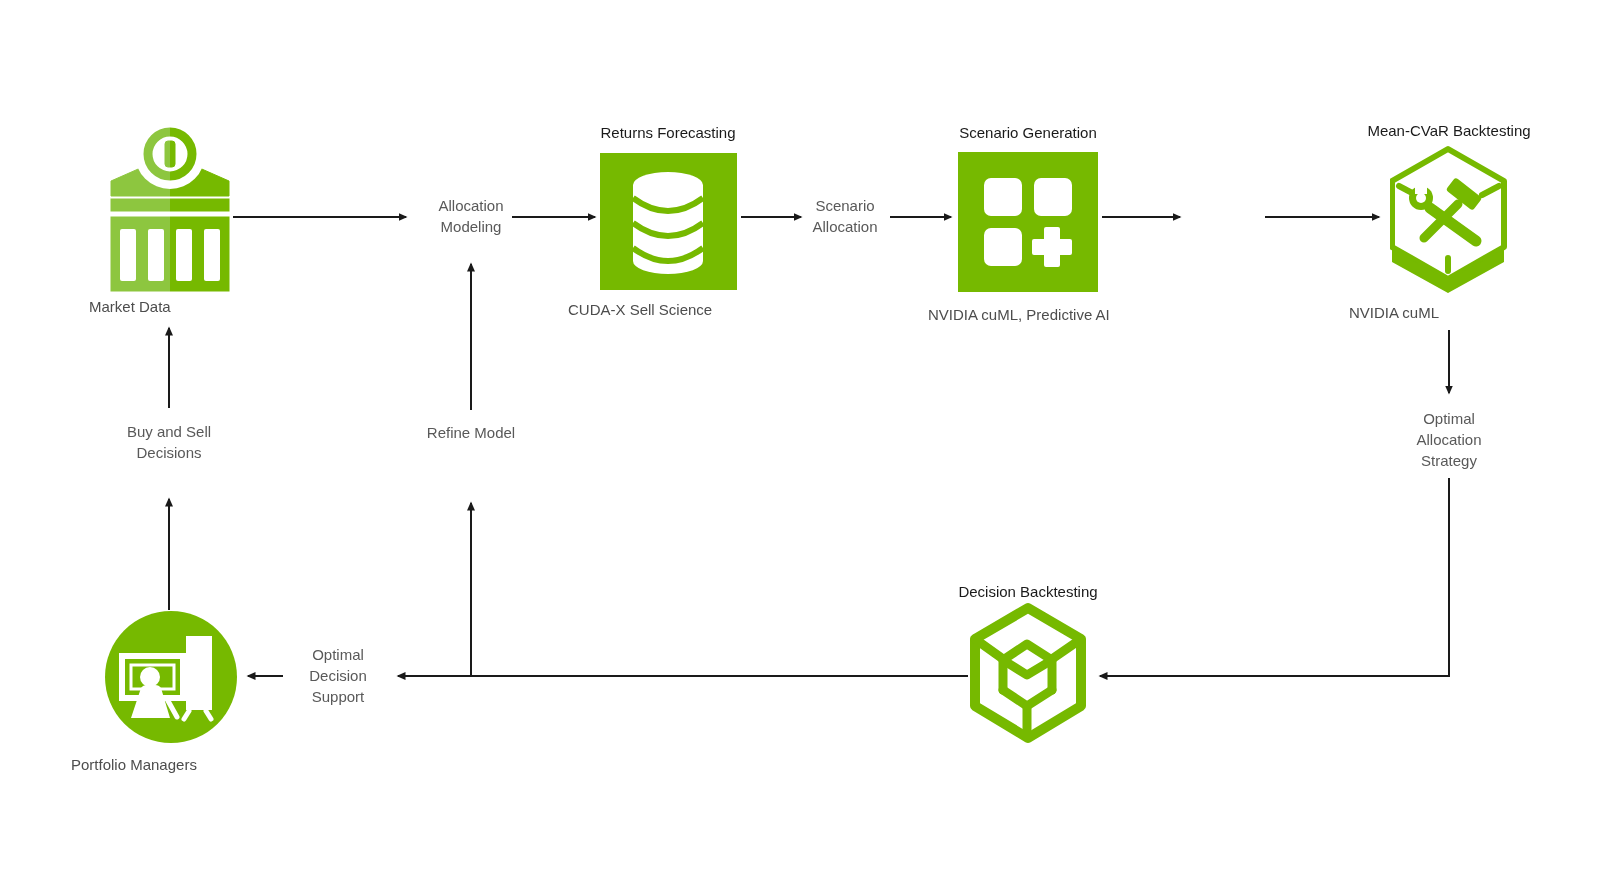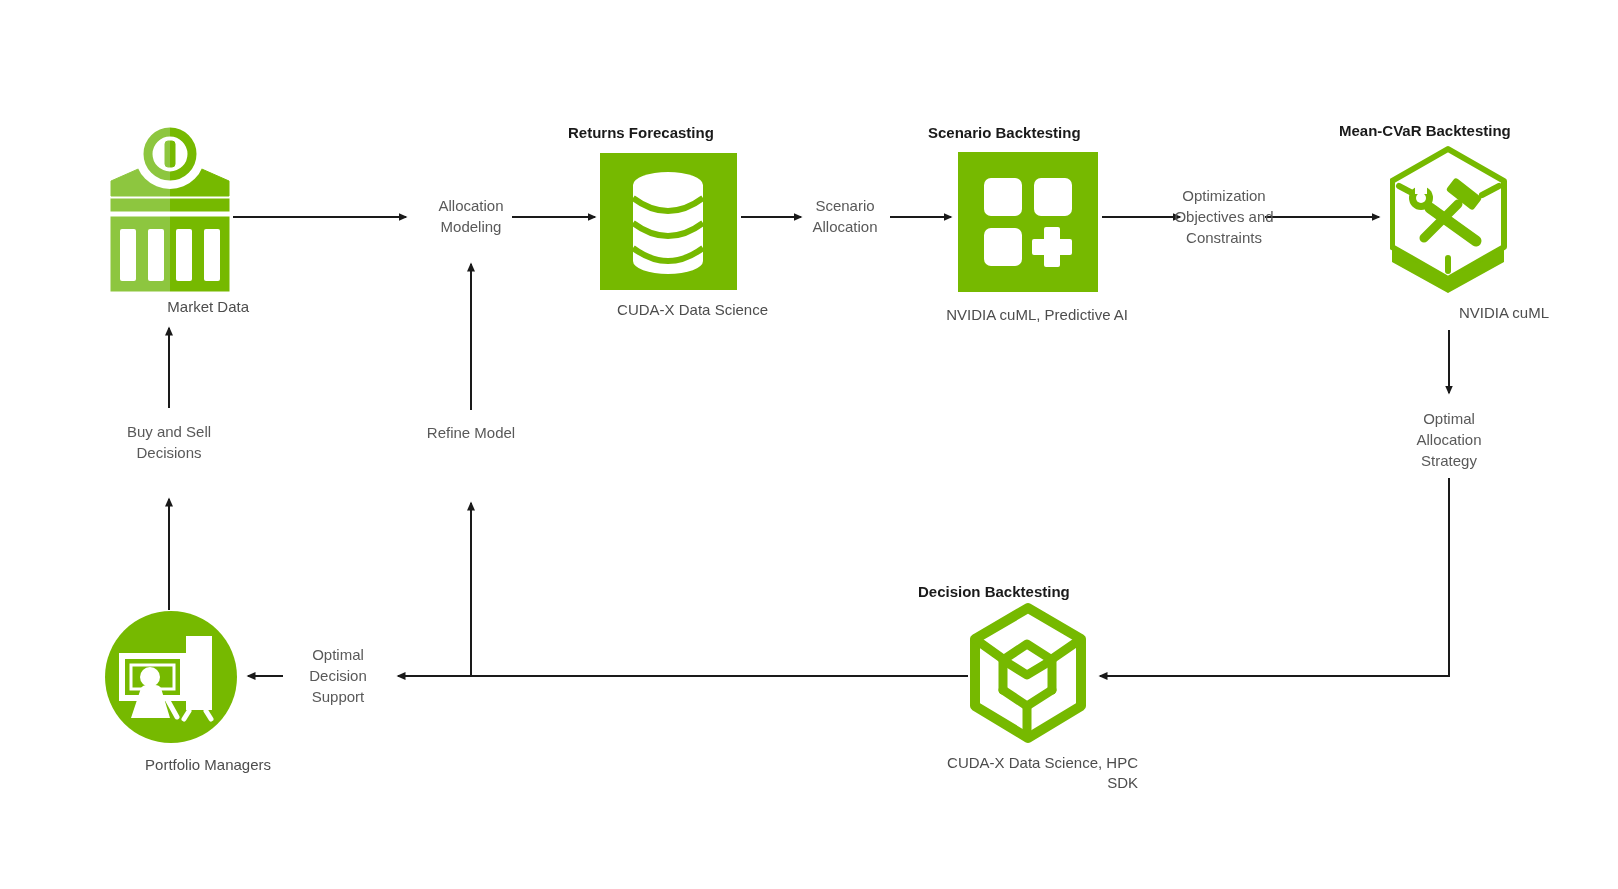--- a/index.html
+++ b/index.html
@@ -3,22 +3,22 @@
 <meta charset="utf-8">
 <style>
   :root{
     --green:#76B900; --green-light:#8DC63F; --line:#1A1A1A;
     --title-text:#1A1A1A; --caption-text:#4D4D4D; --flow-text:#595959;
   }
   html,body{margin:0;padding:0}
   body{width:1618px;height:889px;background:#fff;font-family:"Liberation Sans",sans-serif;position:relative;overflow:hidden}
   .stage{position:absolute;left:0;top:0;width:1618px;height:889px}
   .abs{position:absolute}
-  .caption{font-size:15px;color:var(--caption-text);text-align:right;line-height:20px}
-  .ntitle{font-size:15px;font-weight:700;color:var(--title-text);text-align:left;line-height:20px}
+  .caption{font-size:15px;color:var(--caption-text);text-align:left;line-height:20px}
+  .ntitle{font-size:15px;font-weight:400;color:var(--title-text);text-align:center;line-height:20px}
   .flow{font-size:15px;color:var(--flow-text);text-align:center;line-height:21px;white-space:pre-line}
   .gbox{position:absolute;background:var(--green)}
   .circle-node{position:absolute;border-radius:50%;background:var(--green)}
   .connector{stroke:var(--line);stroke-width:2;fill:none}
   .ahfill{fill:var(--line)}
   .stroke-green{stroke:var(--green);fill:none}
   .fill-green{fill:var(--green)}
   .fill-white{fill:#fff}
   .tone-light{fill:var(--green-light);stroke:var(--green-light)}
   .tone-dark{fill:var(--green);stroke:var(--green)}
@@ -78,38 +78,35 @@
     <rect x="39" y="103" width="16" height="52" rx="2" class="fill-white"></rect>
     <rect x="67" y="103" width="16" height="52" rx="2" class="fill-white"></rect>
     <rect x="95" y="103" width="16" height="52" rx="2" class="fill-white"></rect>
   </svg>
   <div class="abs caption" style="left:89px;top:297px;width:160px">Market Data</div>
 
   <div class="abs flow" style="left:411px;top:195px;width:120px">Allocation
 Modeling</div>
   <div class="abs flow" style="left:795px;top:195px;width:100px">Scenario
 Allocation</div>
-  <div class="abs flow" style="left:1159px;top:185px;width:130px">Optimization
-Objectives and
-Constraints</div>
 
   <div class="abs ntitle" style="left:568px;top:123px;width:200px">Returns Forecasting</div>
   <div class="gbox" style="left:600px;top:153px;width:137px;height:137px">
     <svg width="137" height="137" viewBox="0 0 137 137">
       <ellipse cx="68" cy="32" rx="35" ry="13" class="fill-white"></ellipse>
       <rect x="33" y="32" width="70" height="76" class="fill-white"></rect>
       <ellipse cx="68" cy="108" rx="35" ry="13" class="fill-white"></ellipse>
       <path d="M33,45 Q68,71 103,45" class="stroke-green" stroke-width="6"></path>
       <path d="M33,70 Q68,96 103,70" class="stroke-green" stroke-width="6"></path>
       <path d="M33,95 Q68,121 103,95" class="stroke-green" stroke-width="6"></path>
     </svg>
   </div>
-  <div class="abs caption" style="left:568px;top:300px;width:200px">CUDA-X Data Science</div>
+  <div class="abs caption" style="left:568px;top:300px;width:200px">CUDA-X Sell Science</div>
 
-  <div class="abs ntitle" style="left:928px;top:123px;width:200px">Scenario Backtesting</div>
+  <div class="abs ntitle" style="left:928px;top:123px;width:200px">Scenario Generation</div>
   <div class="gbox" style="left:958px;top:152px;width:140px;height:140px">
     <svg width="140" height="140" viewBox="0 0 140 140">
       <rect x="26" y="26" width="38" height="38" rx="7" class="fill-white"></rect>
       <rect x="76" y="26" width="38" height="38" rx="7" class="fill-white"></rect>
       <rect x="26" y="76" width="38" height="38" rx="7" class="fill-white"></rect>
       <rect x="86" y="75" width="16" height="40" rx="2" class="fill-white"></rect>
       <rect x="74" y="87" width="40" height="16" rx="2" class="fill-white"></rect>
     </svg>
   </div>
   <div class="abs caption" style="left:928px;top:305px;width:200px">NVIDIA cuML, Predictive AI</div>
@@ -138,21 +135,20 @@
   <svg class="abs" style="left:967px;top:602px" width="122" height="142" viewBox="0 0 122 142">
     <polygon points="61,6 114,37 114,104 61,136 8,104 8,37" class="stroke-green" stroke-width="10" stroke-linejoin="round"></polygon>
     <path d="M8,37 L36,57" class="stroke-green" stroke-width="9" stroke-linecap="round"></path>
     <path d="M114,37 L85,57" class="stroke-green" stroke-width="9" stroke-linecap="round"></path>
     <polygon points="60,42 36,58 60,73 85,58" class="stroke-green" stroke-width="9" stroke-linejoin="round"></polygon>
     <path d="M36,58 L36,88" class="stroke-green" stroke-width="9" stroke-linecap="round"></path>
     <path d="M85,58 L85,88" class="stroke-green" stroke-width="9" stroke-linecap="round"></path>
     <path d="M36,88 L60,104 L85,88" class="stroke-green" stroke-width="9" stroke-linecap="round" stroke-linejoin="round"></path>
     <path d="M60,104 L60,135" class="stroke-green" stroke-width="9" stroke-linecap="round"></path>
   </svg>
-  <div class="abs caption" style="left:918px;top:753px;width:220px">CUDA-X Data Science, HPC SDK</div>
 
   <div class="abs flow" style="left:288px;top:644px;width:100px">Optimal
 Decision
 Support</div>
   <div class="abs flow" style="left:411px;top:422px;width:120px">Refine Model</div>
   <div class="abs flow" style="left:109px;top:421px;width:120px">Buy and Sell
 Decisions</div>
 
   <div class="circle-node" style="left:105px;top:611px;width:132px;height:132px">
     <svg width="132" height="132" viewBox="0 0 132 132">

